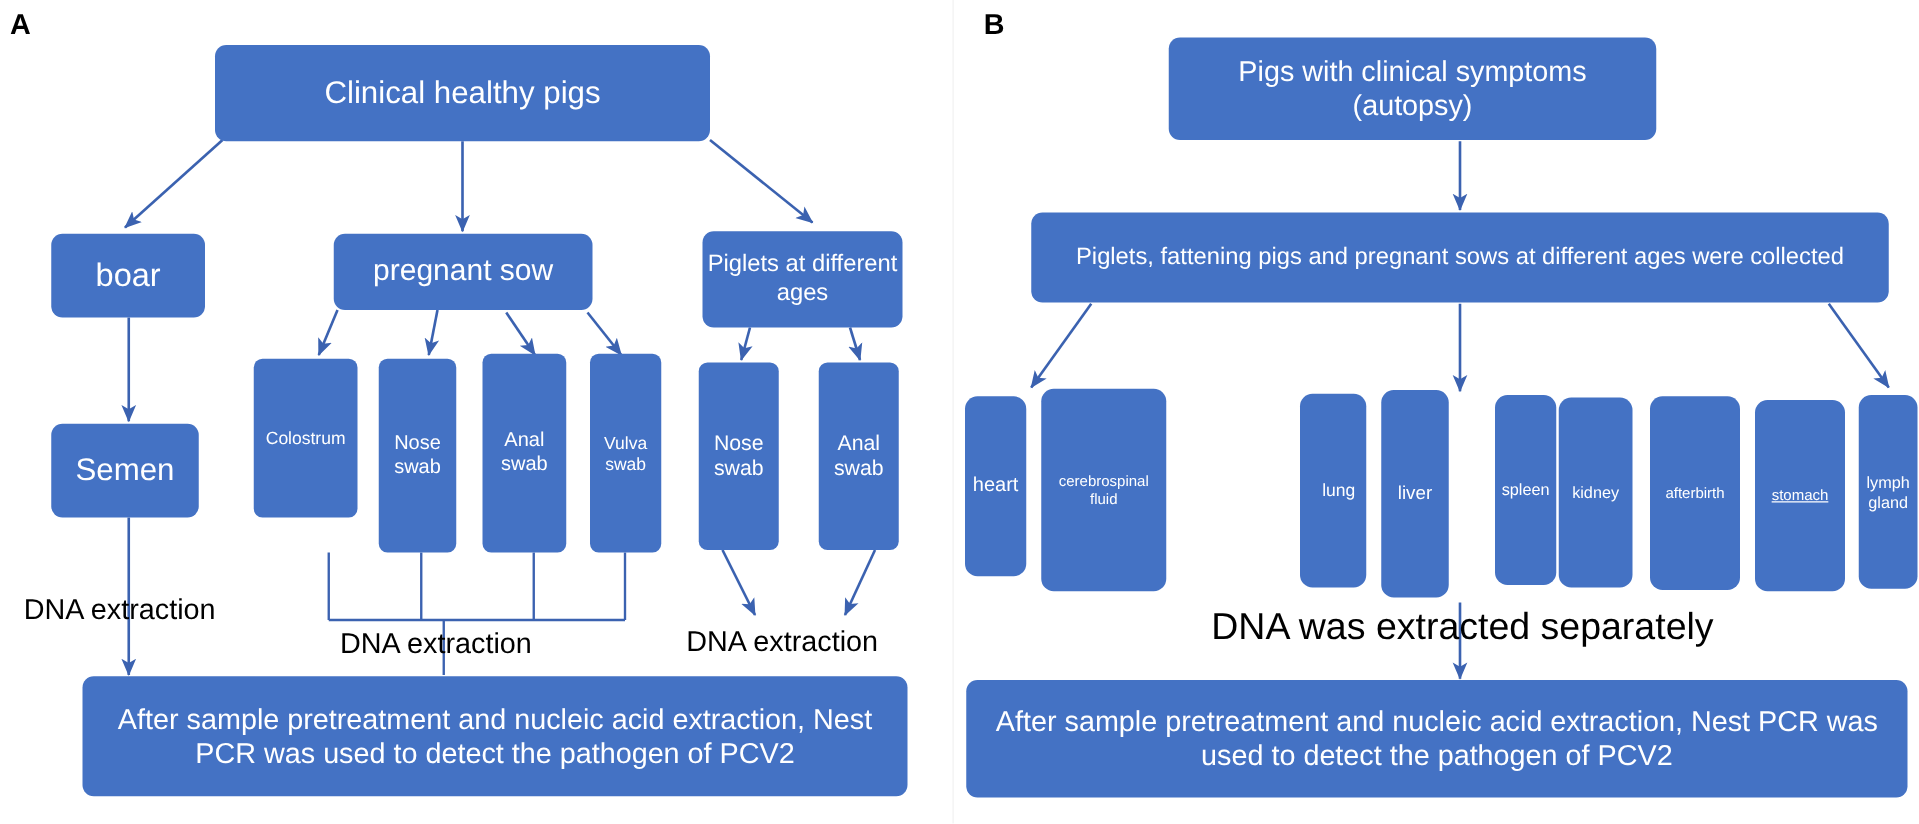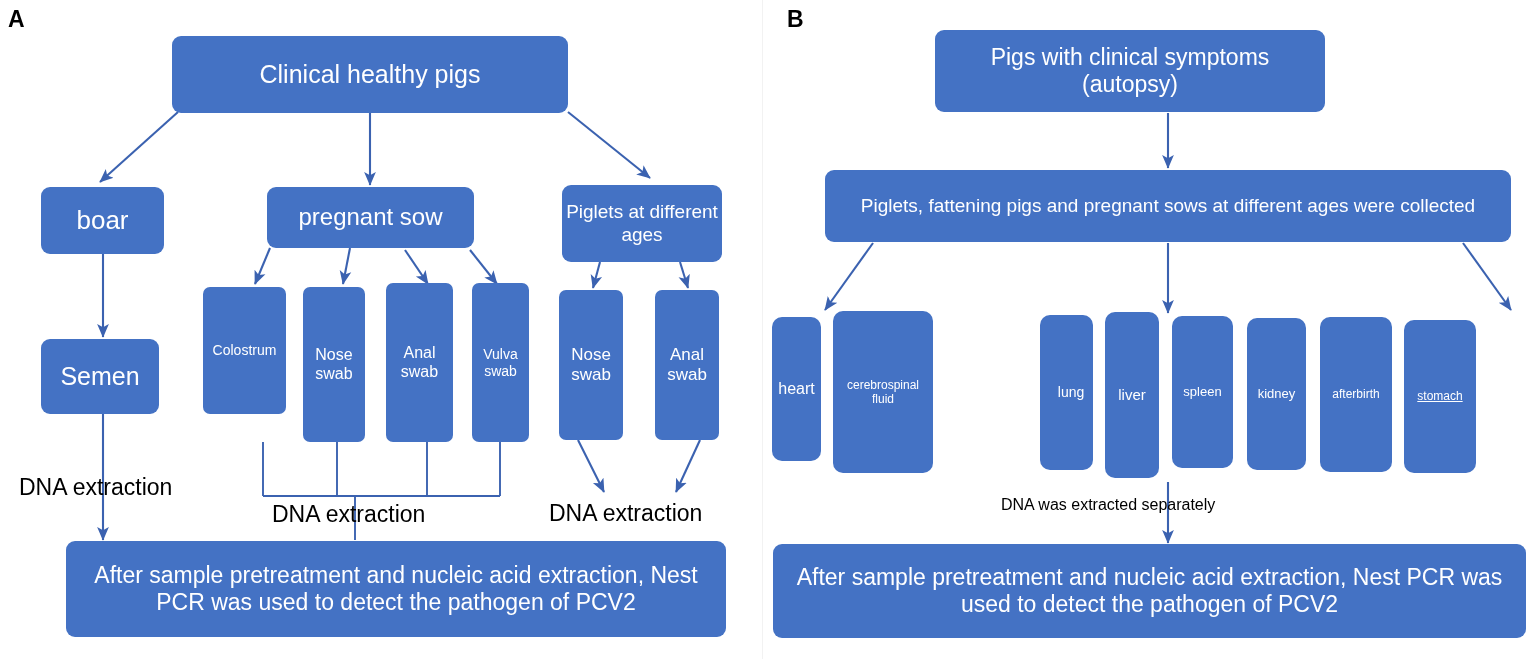--- a/index.html
+++ b/index.html
@@ -163,23 +163,24 @@
     </svg>
 
     <div class="node" style="left:172px; top:30px; width:390px; height:82px; font-size:23px; padding:0 14px;">Pigs with clinical symptoms (autopsy)</div>
 
     <div class="node" style="left:62px; top:170px; width:686px; height:72px; font-size:19px; padding:0 12px;">Piglets, fattening pigs and pregnant sows at different ages were collected</div>
 
     <div class="node organ" style="left:9px;   top:317px; width:49px;  height:144px; font-size:16px;">heart</div>
     <div class="node organ" style="left:70px;  top:311px; width:100px; height:162px; font-size:12px;">cerebrospinal fluid</div>
     <div class="node organ" style="left:277px; top:315px; width:53px;  height:155px; font-size:14px;padding-left:13px;">lung</div>
     <div class="node organ" style="left:342px; top:312px; width:54px;  height:166px; font-size:15px;">liver</div>
-    <div class="node organ" style="left:409px; top:316px; width:61px;  height:152px; font-size:13px;">spleen</div>
+    <div class="node organ" style="left:433px; top:316px; width:49px;  height:152px; font-size:13px;">spleen</div>
     <div class="node organ" style="left:484px; top:318px; width:59px;  height:152px; font-size:13px;">kidney</div>
     <div class="node organ" style="left:557px; top:317px; width:72px;  height:155px; font-size:12px;">afterbirth</div>
     <div class="node organ" style="left:641px; top:320px; width:72px;  height:153px; font-size:12px;text-decoration:underline;">stomach</div>
+    <div class="node organ" style="left:724px; top:316px; width:47px;  height:155px; font-size:13px;">lymph gland</div>
 
-    <div class="caption" style="left:206px; top:497px; font-size:16px;margin-left:32px;">DNA was extracted separately</div>
+    <div class="caption" style="left:206px; top:487px; font-size:30px;">DNA was extracted separately</div>
 
     <div class="node" style="left:10px; top:544px; width:753px; height:94px; font-size:23px; padding:0 18px;">After sample pretreatment and nucleic acid extraction, Nest PCR was used to detect the pathogen of PCV2</div>
   </div>
 
 </div>
 
 </body></html>

